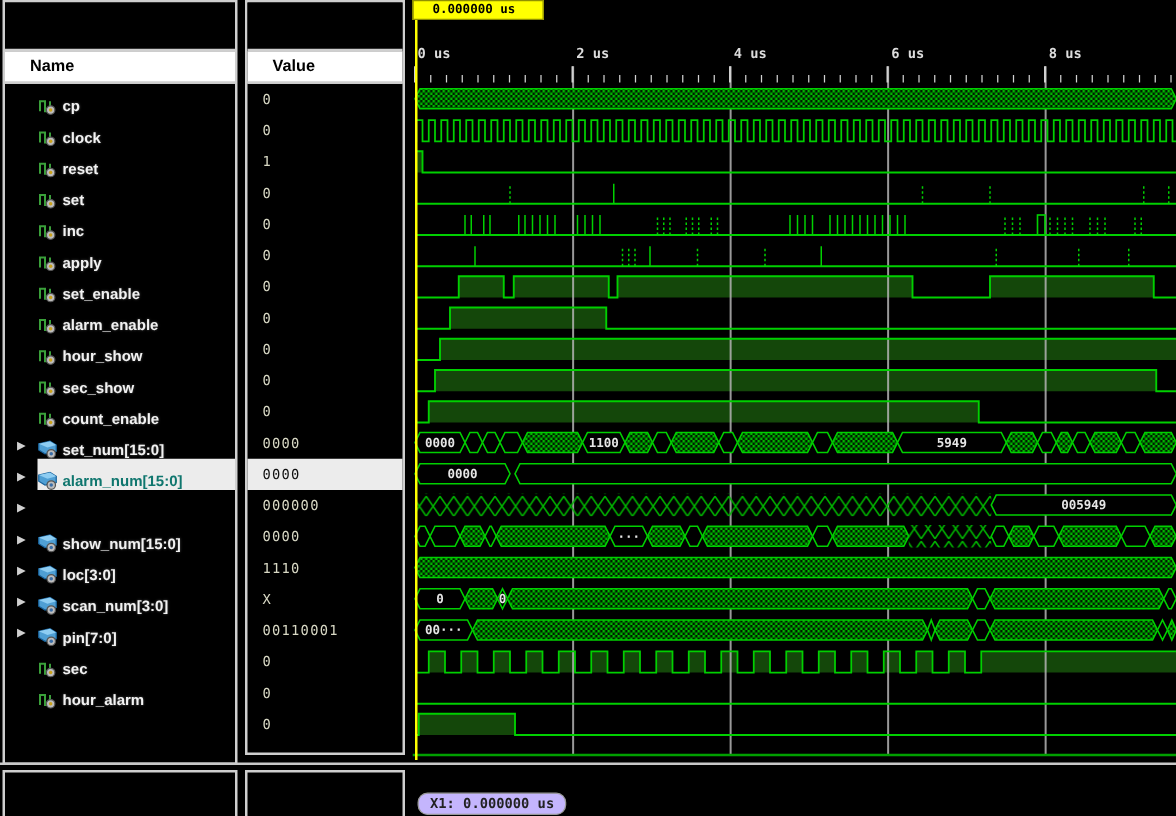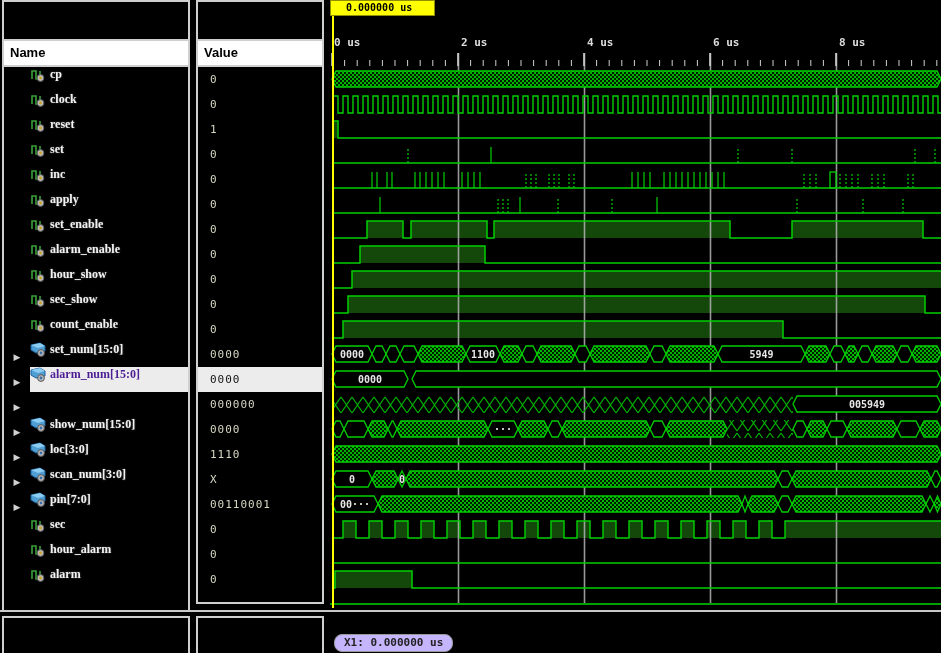--- a/index.html
+++ b/index.html
@@ -2,30 +2,30 @@
 <html><head>
 <meta charset="utf-8">
 <style>
   html,body{margin:0;padding:0;background:#000;width:941px;height:653px;overflow:hidden;position:relative;
             font-family:"Liberation Sans",sans-serif;}
   .panel{position:absolute;top:0;background:#000;border:2px solid #cfcfcf;box-sizing:border-box;}
   #name-panel{left:2px;width:188px;height:612px;}
   #value-panel{left:196px;width:128px;height:604px;}
   .topstrip{height:37px;border-bottom:2px solid #cfcfcf;background:#000;}
   .hdr{height:24px;line-height:24px;background:#fff;color:#000;font-weight:bold;font-size:13px;
-       padding-left:6px;border-bottom:2px solid #cfcfcf;}
+       padding-left:20px;border-bottom:2px solid #cfcfcf;}
   .row{height:25px;display:flex;align-items:center;}
   .gutter{width:26px;text-align:center;flex:0 0 26px;}
   .expander{color:#d0d0d0;font-size:9px;cursor:pointer;}
-  .rowbody{display:flex;align-items:flex-start;height:25px;flex:1 1 auto;min-width:0;font-family:Liberation Serif, serif;}
+  .rowbody{display:flex;align-items:flex-end;height:25px;flex:1 1 auto;min-width:0;}
   .sigicon{width:20px;flex:0 0 20px;display:flex;align-items:center;}
   .nlabel{color:#f2f2f2;font-size:12px;font-weight:bold;white-space:nowrap;
           text-shadow:0 0 2px rgba(255,255,255,.35);}
   .row.sel .rowbody{background:#ececec;}
-  .row.sel .nlabel{color:#4c1d95;text-shadow:none;}
+  .row.sel .nlabel{color:#0f766e;text-shadow:none;}
   .vrow{height:25px;line-height:25px;padding-left:12px;color:#d8d8c4;
         font-family:"DejaVu Sans Mono",monospace;font-size:11px;letter-spacing:1px;white-space:nowrap;}
   .vrow.sel{background:#ececec;color:#111;}
   #wave-panel{position:absolute;left:330px;top:0;width:611px;height:612px;background:#000;}
   #wave-svg{position:absolute;left:0;top:0;}
   #marker-box{position:absolute;left:0;top:0;width:88px;height:14px;background:#ffff00;color:#000;
               border:1px solid #8f8f00;font-family:"DejaVu Sans Mono",monospace;font-size:10px;
               font-weight:bold;line-height:13px;padding-left:15px;z-index:5;}
   .axis-label{position:absolute;top:36px;color:#dcdcdc;font-family:"DejaVu Sans Mono",monospace;
               font-size:11px;font-weight:bold;white-space:nowrap;}
@@ -291,33 +291,20 @@
         <div class="gutter"></div>
         <div class="rowbody">
           <span class="sigicon">
             <svg width="15" height="15" viewBox="0 0 15 15">
               <path d="M2,12 V4 H6 V12 H10 V4" stroke="#3aa03a" fill="none" stroke-width="1.6"></path>
               <circle cx="10.5" cy="11" r="3.4" fill="#bcbcbc" stroke="#555"></circle>
               <circle cx="10.5" cy="11" r="1.4" fill="#caa21c"></circle>
             </svg>
           </span>
           <span class="nlabel">hour_alarm</span>
-        </div>
-      </div>
-      <div class="row">
-        <div class="gutter"></div>
-        <div class="rowbody">
-          <span class="sigicon">
-            <svg width="15" height="15" viewBox="0 0 15 15">
-              <path d="M2,12 V4 H6 V12 H10 V4" stroke="#3aa03a" fill="none" stroke-width="1.6"></path>
-              <circle cx="10.5" cy="11" r="3.4" fill="#bcbcbc" stroke="#555"></circle>
-              <circle cx="10.5" cy="11" r="1.4" fill="#caa21c"></circle>
-            </svg>
-          </span>
-          <span class="nlabel">alarm</span>
         </div>
       </div>
     </div>
 </div>
 
 <div class="panel" id="value-panel">
   <div class="topstrip"></div>
   <div class="hdr">Value</div>
   <div id="value-rows">
       <div class="vrow">0</div>

